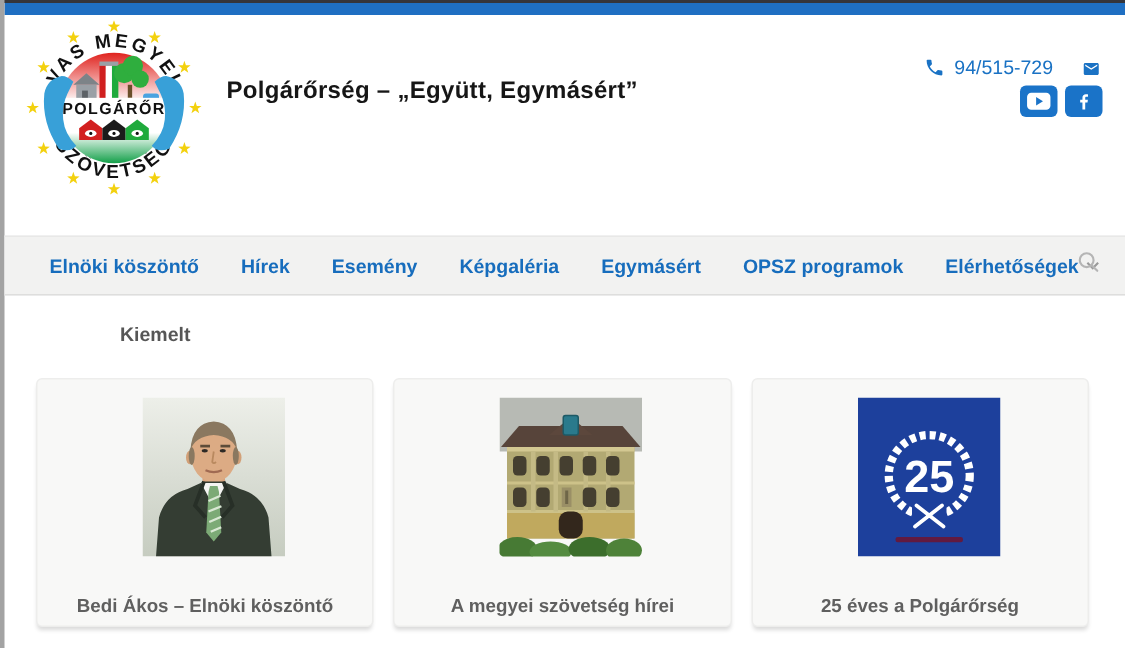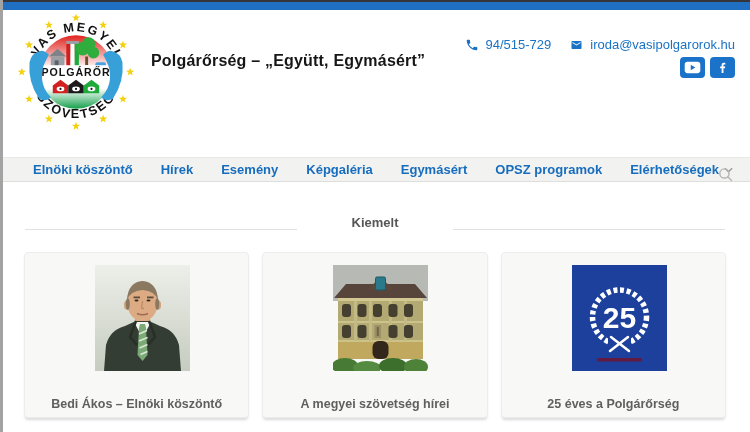--- a/index.html
+++ b/index.html
@@ -11,27 +11,27 @@
 
   
   .logo{position:absolute;left:16px;top:12px;width:120px;height:120px;}
   .site-title{position:absolute;left:135px;top:36px;margin:16px;font-size:16px;font-weight:bold;color:#161616;letter-spacing:.2px;}
   .contact{position:absolute;top:37px;right:15px;display:flex;gap:18px;align-items:flex-end;font-size:13px;color:#1a72c4;}
   .contact-item{display:flex;align-items:center;gap:6px;color:#1a72c4;text-decoration:none;}
   .social{position:absolute;top:57px;right:15px;display:flex;gap:5px;}
   .social-btn{width:25px;height:21px;border-radius:4px;background:#1a73c8;display:flex;align-items:center;justify-content:center;}
 
   
-  nav{position:absolute;top:157px;left:3px;right:0;height:25px;background:#f2f2f1;border-top:1px solid #e8e8e7;
+  nav{position:absolute;top:157px;left:3px;right:0;height:40px;background:#f2f2f1;border-top:1px solid #e8e8e7;
       border-bottom:1px solid #dededd;display:flex;align-items:center;padding-left:16px;box-sizing:border-box;}
   .nav-item{padding:0 14px;font-size:13px;font-weight:bold;color:#176dbd;text-decoration:none;display:flex;align-items:center;gap:5px;white-space:nowrap;}
   .nav-search{position:absolute;right:16px;top:8px;cursor:pointer;}
 
   
-  .section-head{position:absolute;top:215px;left:25px;right:25px;display:flex;align-items:flex-end;}
+  .section-head{position:absolute;top:215px;left:25px;right:25px;display:flex;align-items:flex-start;flex-direction:column;}
   .rule{flex:1;height:1px;background:#e2e2e1;}
   .section-title{margin:0 55px;font-size:13px;font-weight:bold;color:#565656;}
 
   
   .cards{position:absolute;top:252px;left:24px;right:24px;display:flex;gap:13px;}
   .card{flex:1;height:166px;background:#f8f8f7;border:1px solid #ededec;border-radius:4px;
         box-shadow:0 3px 3px -1px rgba(0,0,0,.15);text-align:center;box-sizing:border-box;cursor:pointer;}
   .thumb{margin:12px auto 0;width:83px;height:106px;}
   .thumb svg{display:block;}
   .caption{margin-top:26px;font-size:12.5px;font-weight:bold;color:#5f5f5f;}
@@ -122,21 +122,20 @@
     <a class="contact-item">
       <svg width="14" height="14" viewBox="0 0 24 24">
         <path fill="#1a72c4" d="M6.62 10.79c1.44 2.83 3.76 5.14 6.59 6.59l2.2-2.21c.27-.27.67-.36 1.02-.24 1.12.37 2.33.57 3.57.57.55 0 1 .45 1 1V20c0 .55-.45 1-1 1-9.39 0-17-7.61-17-17 0-.55.45-1 1-1h3.5c.55 0 1 .45 1 1 0 1.25.2 2.45.57 3.57.11.35.03.74-.25 1.02l-2.2 2.2z"></path>
       </svg>
       <span>94/515-729</span>
     </a>
     <a class="contact-item">
       <svg width="15" height="12" viewBox="0 0 24 24">
         <path fill="#1a72c4" d="M20 4H4c-1.1 0-2 .9-2 2v12c0 1.1.9 2 2 2h16c1.1 0 2-.9 2-2V6c0-1.1-.9-2-2-2zm0 4-8 5-8-5V6l8 5 8-5v2z"></path>
       </svg>
-      <span>iroda@vasipolgarorok.hu</span>
     </a>
   </div>
 
   <div class="social">
     <a class="social-btn">
       <svg width="17" height="13" viewBox="0 0 24 18">
         <rect x="1" y="1" width="22" height="16" rx="4" fill="#ffffff"></rect>
         <polygon points="9.5,5 16,9 9.5,13" fill="#1a73c8"></polygon>
       </svg>
     </a>

